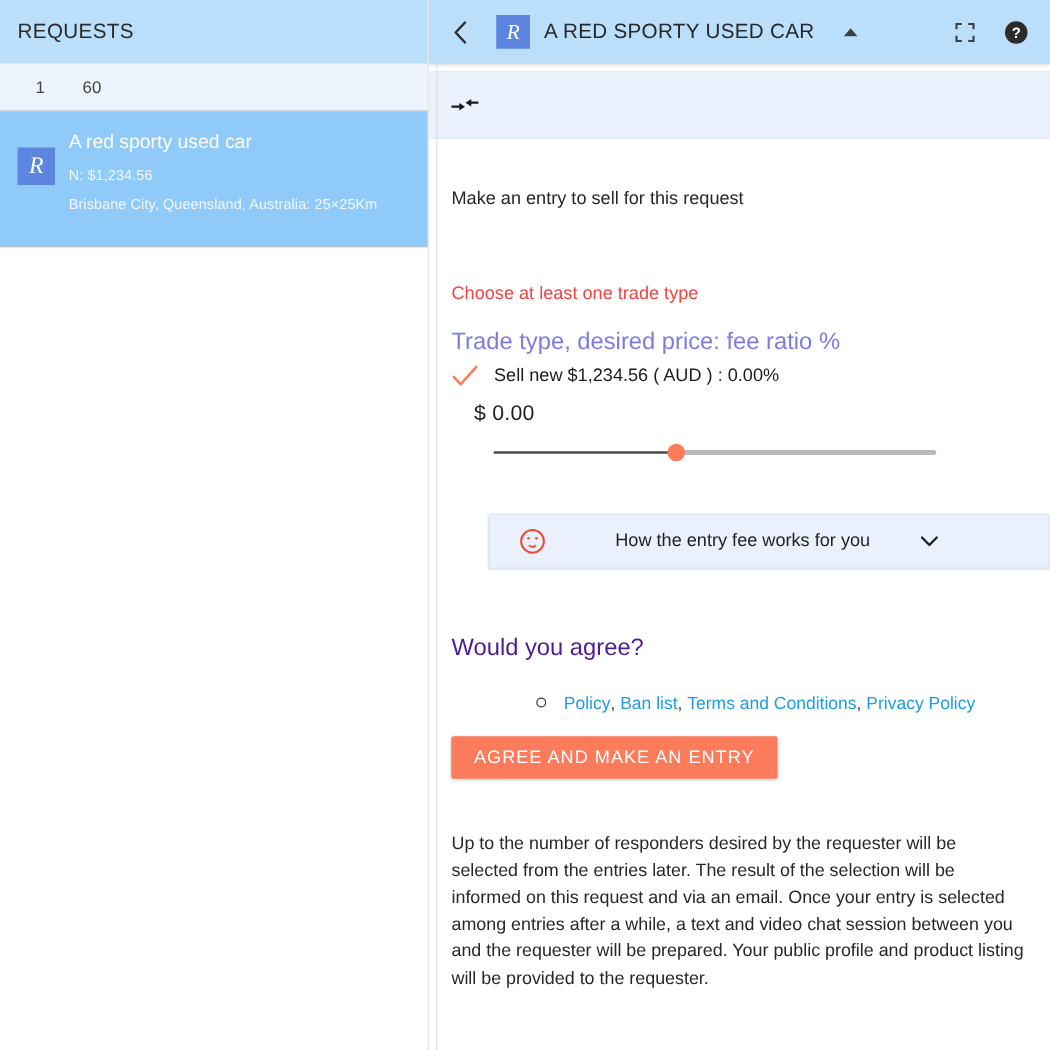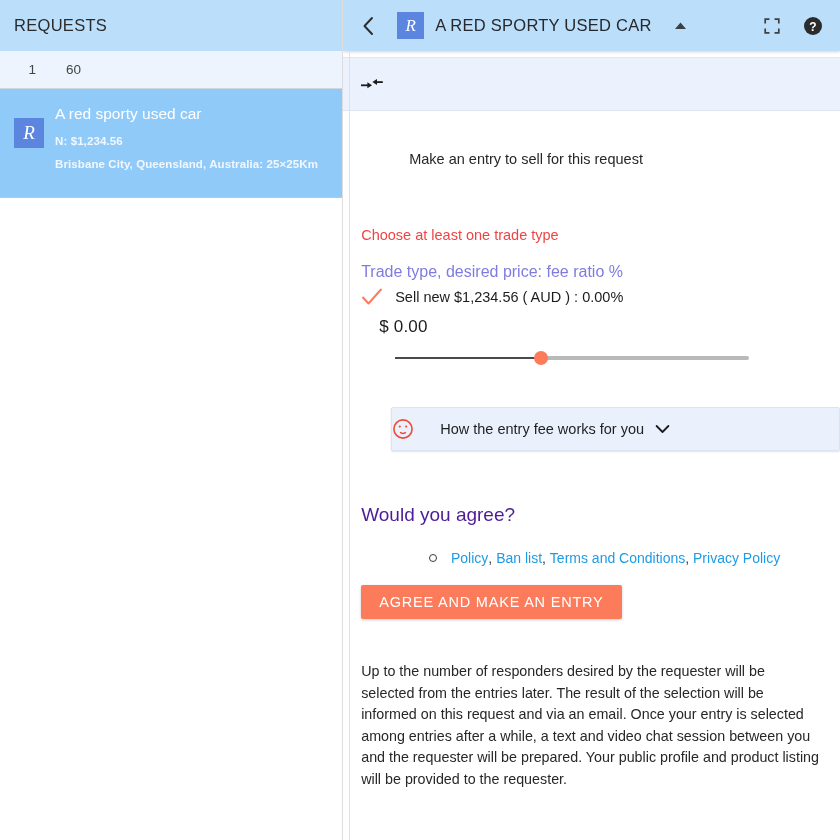--- a/index.html
+++ b/index.html
@@ -107,21 +107,21 @@
   .card-title {
     font-size: 15.5px;
     color: #ffffff;
     margin-bottom: 12px;
     font-weight: 400;
   }
   .card-line {
     font-size: 11.5px;
     color: #f2f7fe;
     margin-bottom: 11px;
-    font-weight: 700;
+    font-weight: 400;
     letter-spacing: 0.1px;
   }
   .card-line.last { margin-bottom: 0; }
 
   .sidebar-rest { flex: 1 1 auto; background: #ffffff; }
 
   
   .detail {
     flex: 1 1 auto;
     height: 840px;
@@ -204,29 +204,28 @@
     padding: 0 18px 0 18px;
     box-sizing: border-box;
     overflow: hidden;
     position: relative;
   }
 
   .intro-text {
     font-size: 14.5px;
     color: #272727;
     margin-top: 40px;
-    margin-left: 48px;
   }
   .section-q {
     font-size: 14.5px;
     color: #ef4444;
     margin-top: 60px;
   }
   .label-purple {
-    font-size: 16px;
+    font-size: 19px;
     color: #7f7ce0;
     margin-top: 20px;
   }
   .trade-row {
     display: flex;
     align-items: center;
     margin-top: 6px;
   }
   .check-icon { width: 34px; flex: 0 0 auto; display:flex; align-items:center; justify-content:flex-start; cursor:pointer; }
   .trade-text { font-size: 14.5px; color: #1c1c1c; }
@@ -284,24 +283,25 @@
   .info-box {
     margin-top: 38px;
     margin-left: 30px;
     height: 44px;
     background: #eaf1fc;
     border: 1px solid #dbe4f0;
     border-radius: 2px;
     box-shadow: 0 1px 2px rgba(0,0,0,0.12);
     display: flex;
     align-items: center;
-    padding-left: 0;
+    padding-left: 23px;
     box-sizing: border-box;
     cursor: pointer;
     margin-right: -18px;
+    gap: 29px;
   }
   .face-icon { flex: 0 0 auto; display: flex; align-items: center; }
   .info-box-text {
     font-size: 14.5px;
     color: #1f1f1f;
     margin-left: 26px;
   }
   .info-chevron { margin-left: 11px; display: flex; align-items: center; }
 
   .agree-q {

